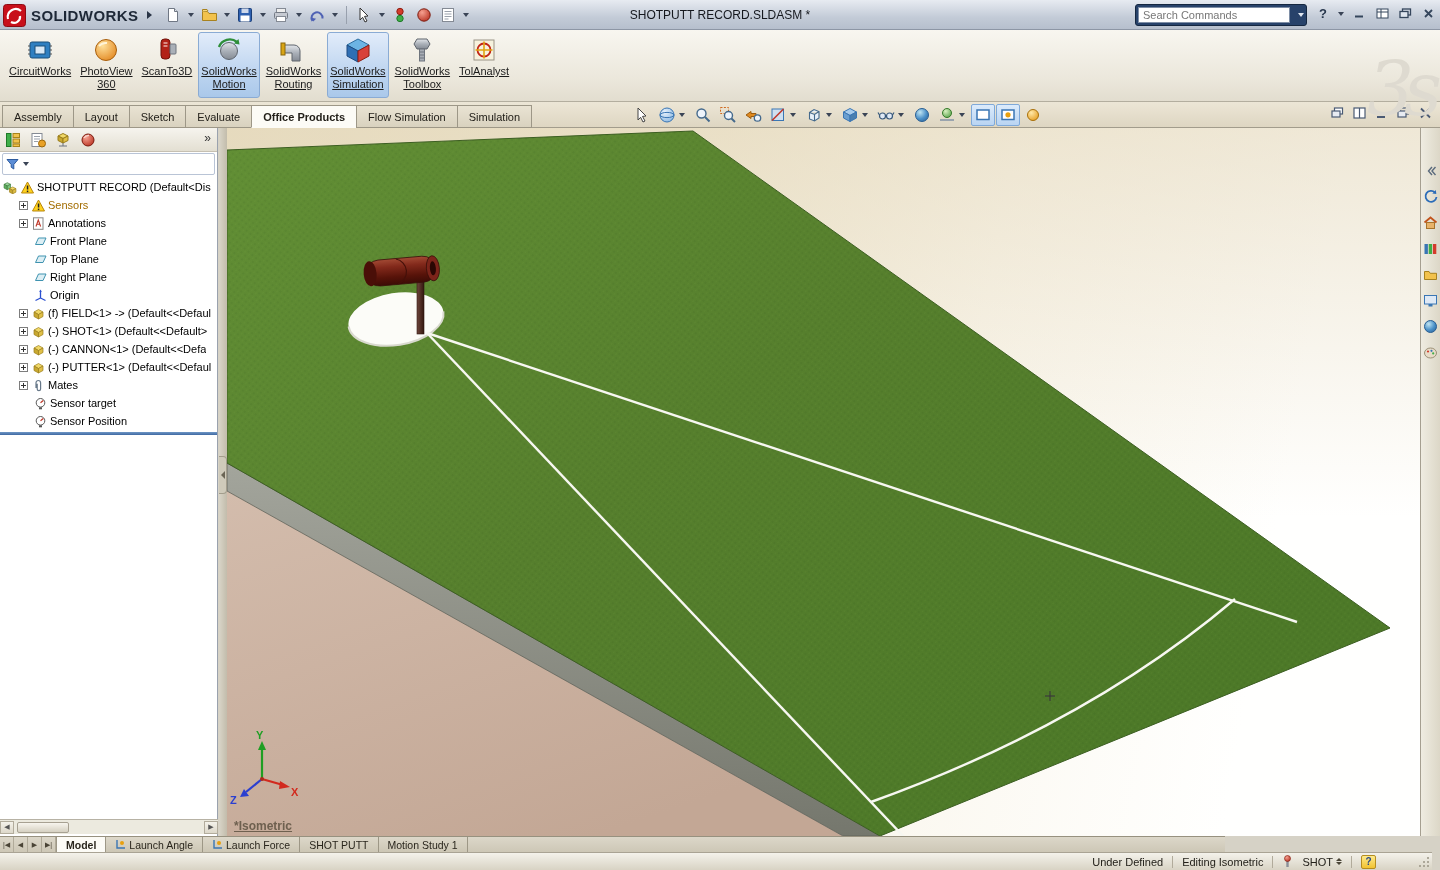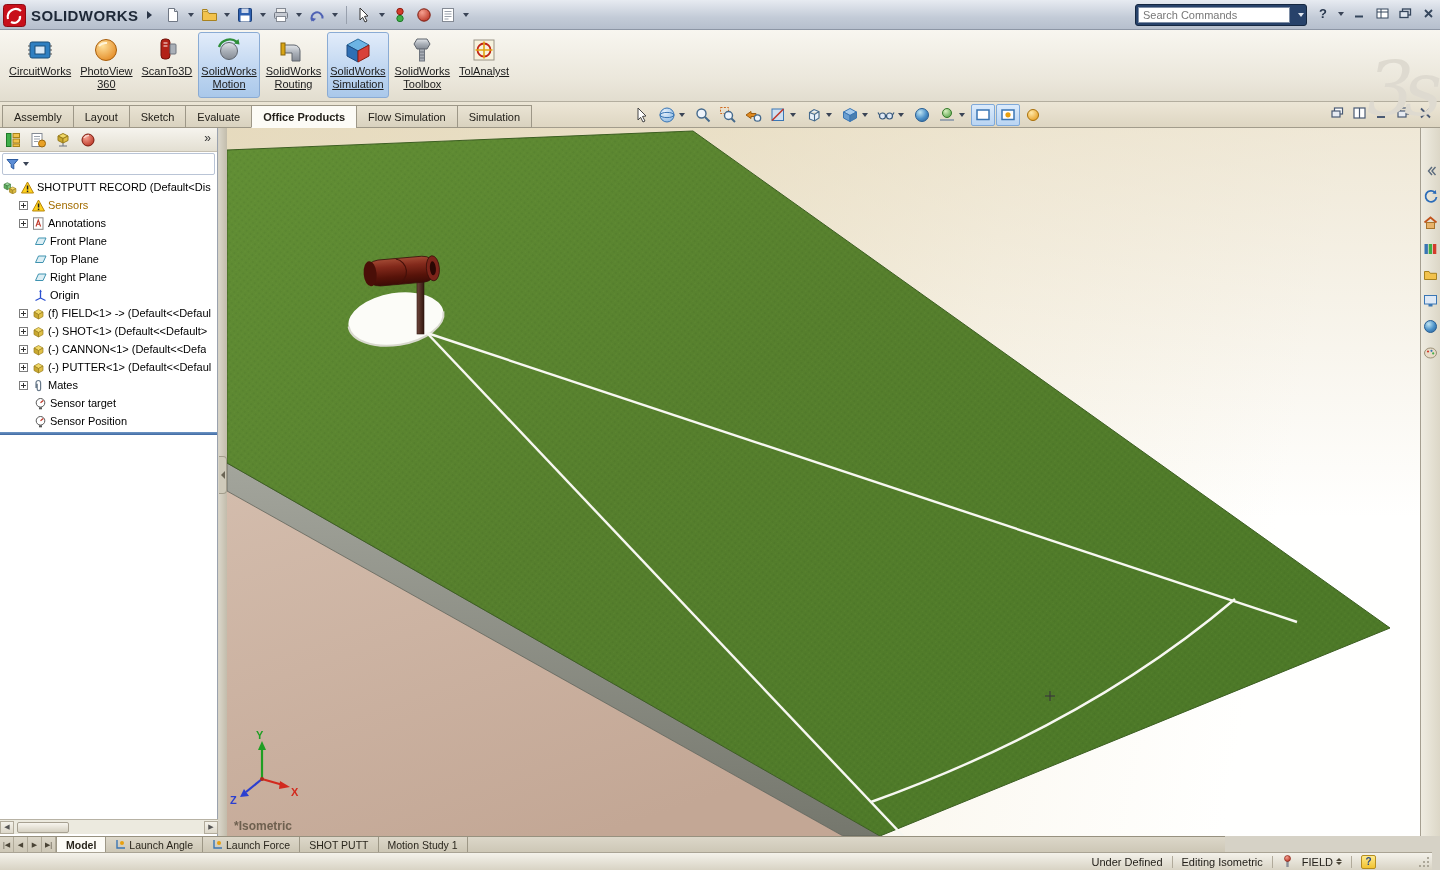--- a/index.html
+++ b/index.html
@@ -80,21 +80,21 @@
   .split-handle { position:absolute; left:0; top:328px; width:8px; height:38px; background:#cfcaba; border:1px solid #a39d8c; border-left:none; border-radius:0 4px 4px 0; display:grid; place-items:center; }
   .split-handle i { width:0; height:0; border-right:4px solid #6b6555; border-top:4px solid transparent; border-bottom:4px solid transparent; }
 
   
   .viewport { position:absolute; left:227px; top:0; width:1193px; height:708px;
     background:
       linear-gradient(to bottom, rgba(226,213,182,.55), rgba(255,255,255,0) 55%),
       linear-gradient(100deg, #ebe1c8 0%, #f2ebd8 35%, #fbf8f0 60%, #fffffe 85%);
     overflow:hidden; }
   .scene { position:absolute; left:0; top:0; width:1193px; height:708px; display:block; }
-  .iso-label { position:absolute; left:7px; bottom:3px; font-size:12px; font-weight:bold; color:#6e604f; }
+  .iso-label { position:absolute; left:7px; bottom:3px; font-size:12px; font-weight:bold; color:#6e604f;text-decoration:underline; }
 
   
   .taskpane { position:absolute; right:0; top:0; width:20px; height:708px;
     background:linear-gradient(to right,#efece1,#dcd7c7); border-left:1px solid #a59f90; display:flex; flex-direction:column; align-items:center; padding-top:34px; gap:9px; }
   .tpicon { width:17px; height:17px; display:grid; place-items:center; }
 
   
   .model-tabs { position:absolute; left:0; top:836px; width:1225px; height:16px; background:linear-gradient(#dcd7c9,#cdc7b6); border-top:1px solid #97917f; display:flex; align-items:stretch; }
   .mt-nav { display:flex; }
   .mt-nav span { width:14px; display:grid; place-items:center; font-size:7px; color:#4a4436; border-right:1px solid #b1ab9a; }
@@ -249,20 +249,21 @@
       </span>
       <span class="qbtn">
         <svg width="16" height="16" viewBox="0 0 16 16">
           <rect x="2.5" y="1.5" width="11" height="13" fill="#fff" stroke="#848a94"></rect>
           <path d="M4.5 4.5 h7 M4.5 7 h7 M4.5 9.5 h7 M4.5 12 h4" stroke="#9aa1ab"></path>
         </svg>
       </span>
         <span class="caret"></span>
     </div>
 
+    <div class="doc-title">SHOTPUTT RECORD.SLDASM *</div>
 
     <div class="search-box">
       <input type="text" placeholder="Search Commands" style="">
       <svg width="14" height="14" viewBox="0 0 14 14">
         <circle cx="5.8" cy="5.8" r="3.8" fill="none" stroke="#fff" stroke-width="1.5"></circle>
         <line x1="8.6" y1="8.6" x2="12.4" y2="12.4" stroke="#fff" stroke-width="1.8"></line>
       </svg>
       <span class="caret" style="border-top-color:#dfe6f0"></span>
     </div>
 
@@ -898,21 +899,21 @@
     <div class="status-right">
       <span>Under Defined</span>
       <span class="ssep"></span>
       <span>Editing Isometric</span>
       <span class="ssep"></span>
       <svg width="11" height="13" viewBox="0 0 11 13">
         <rect x="4.3" y="5" width="2.4" height="7" fill="#8a8f98"></rect>
         <circle cx="5.5" cy="3.5" r="3" fill="url(#redBall)" stroke="#7c1a0e" stroke-width="0.6"></circle>
       </svg>
       <span class="mmgs">
-        <span>FIELD</span>
+        <span>SHOT</span>
         <span class="spin">
             <i class="up"></i>
             <i class="dn"></i>
           </span>
       </span>
       <span class="ssep"></span>
       <span class="status-help">?</span>
     </div>
     <svg class="grip" width="12" height="12" viewBox="0 0 12 12">
       <circle cx="10" cy="2" r="1" fill="#9a948414"></circle>

